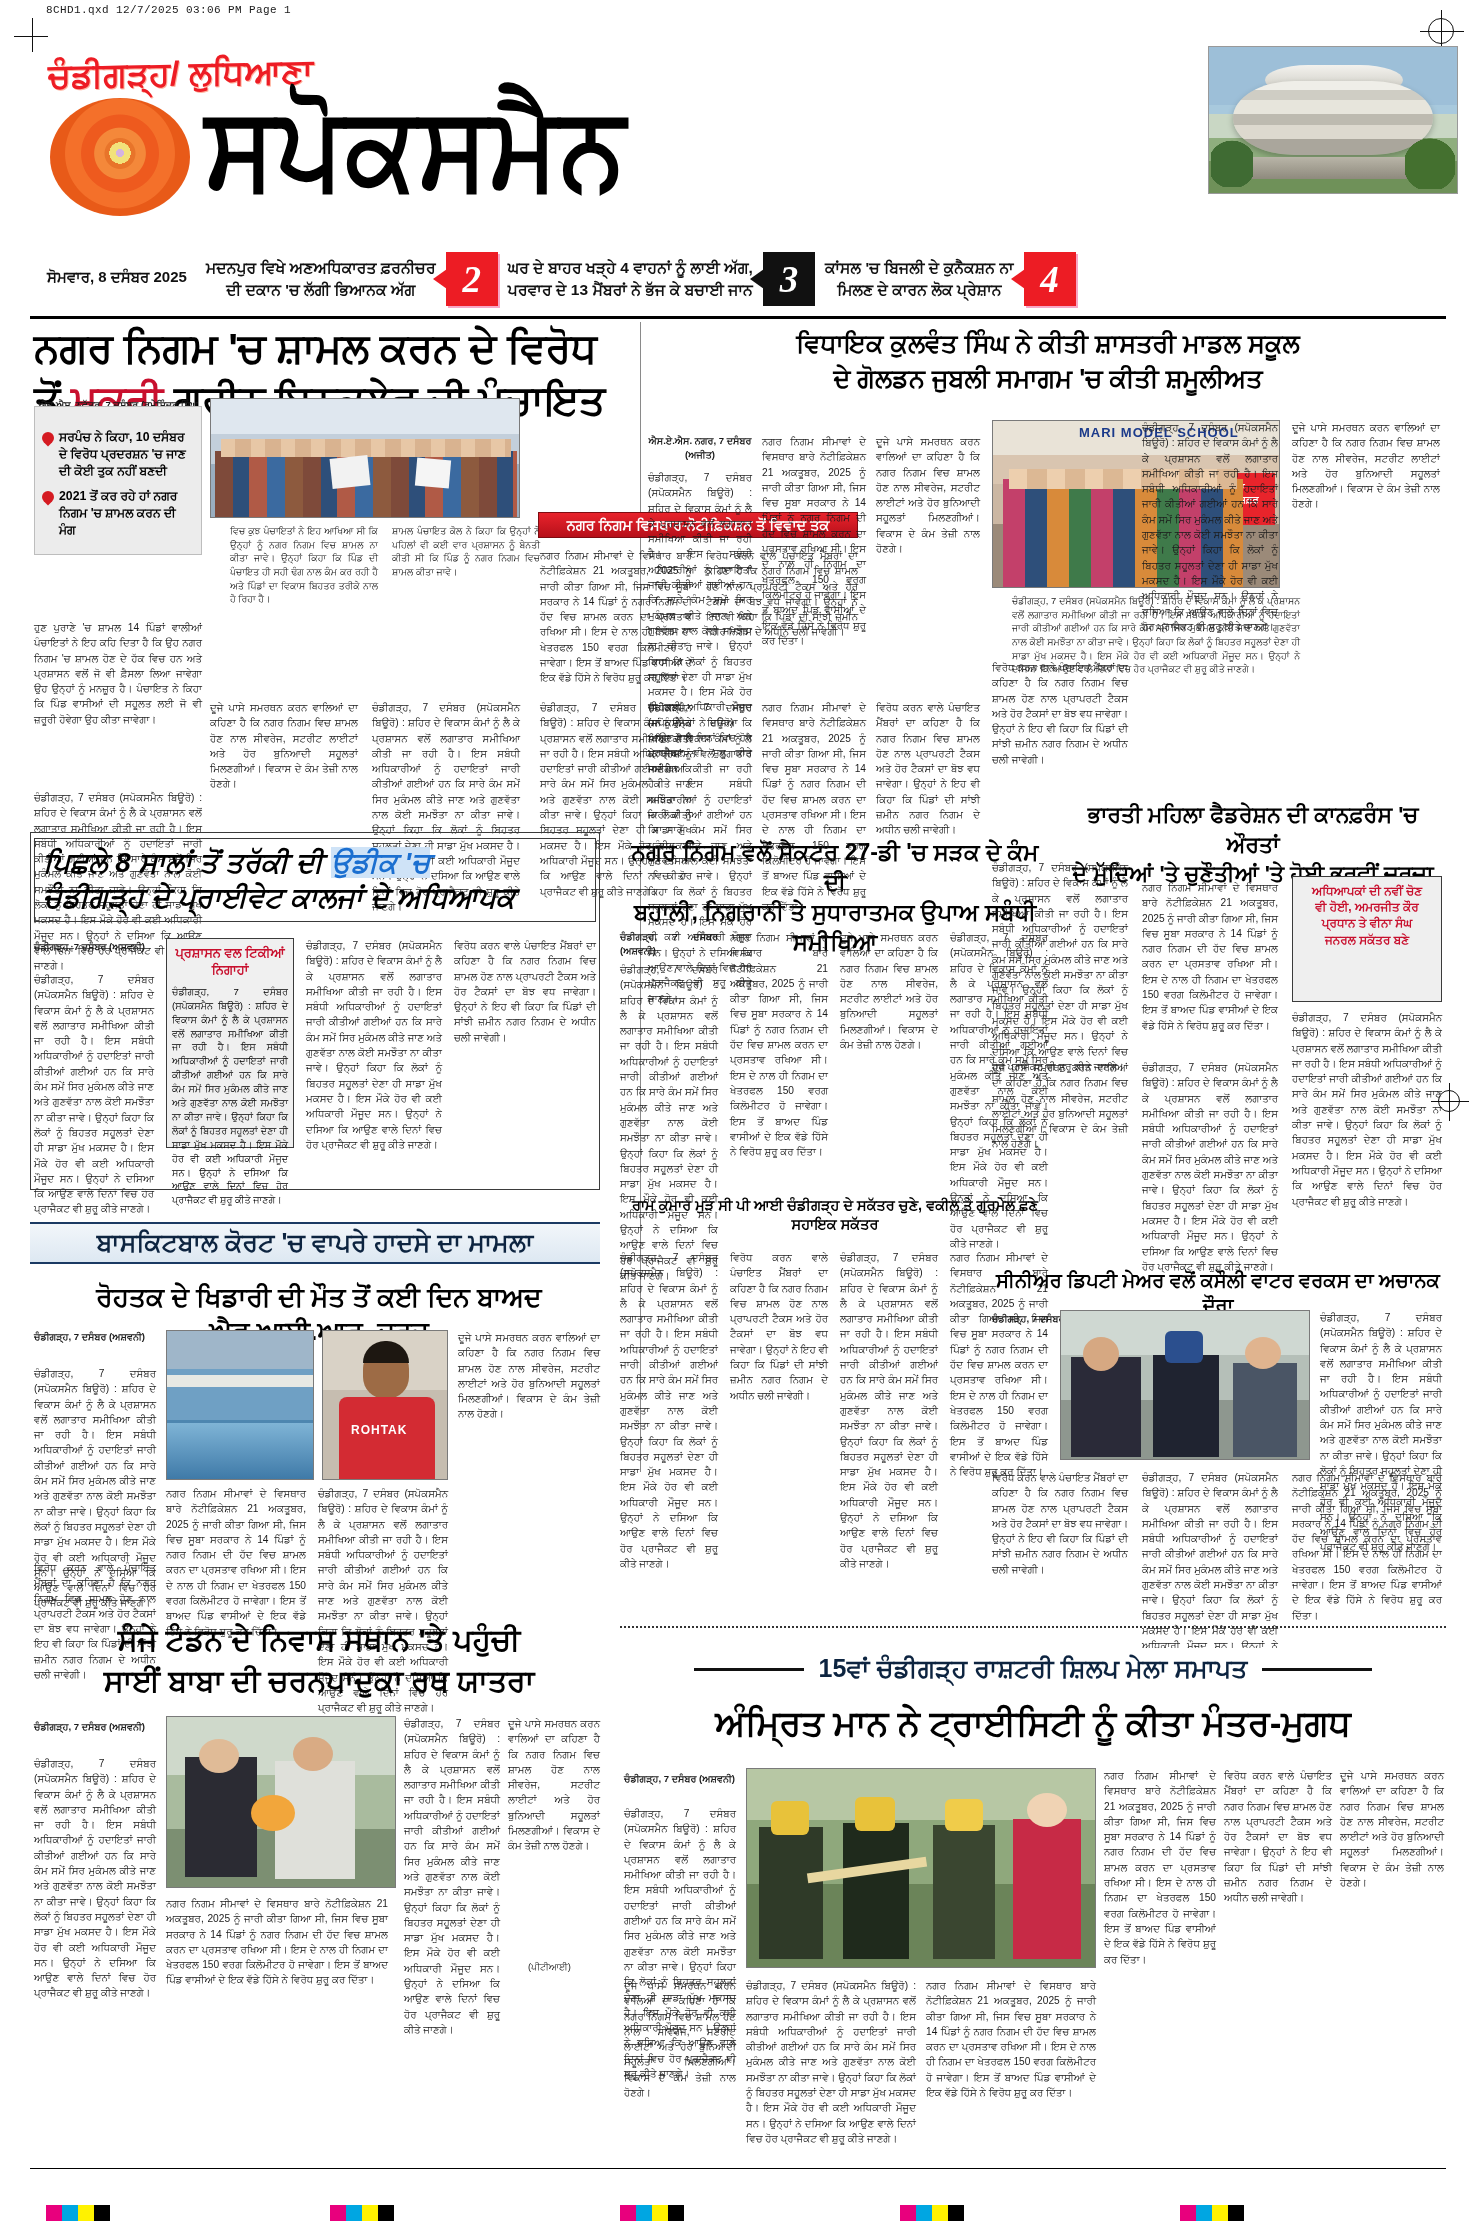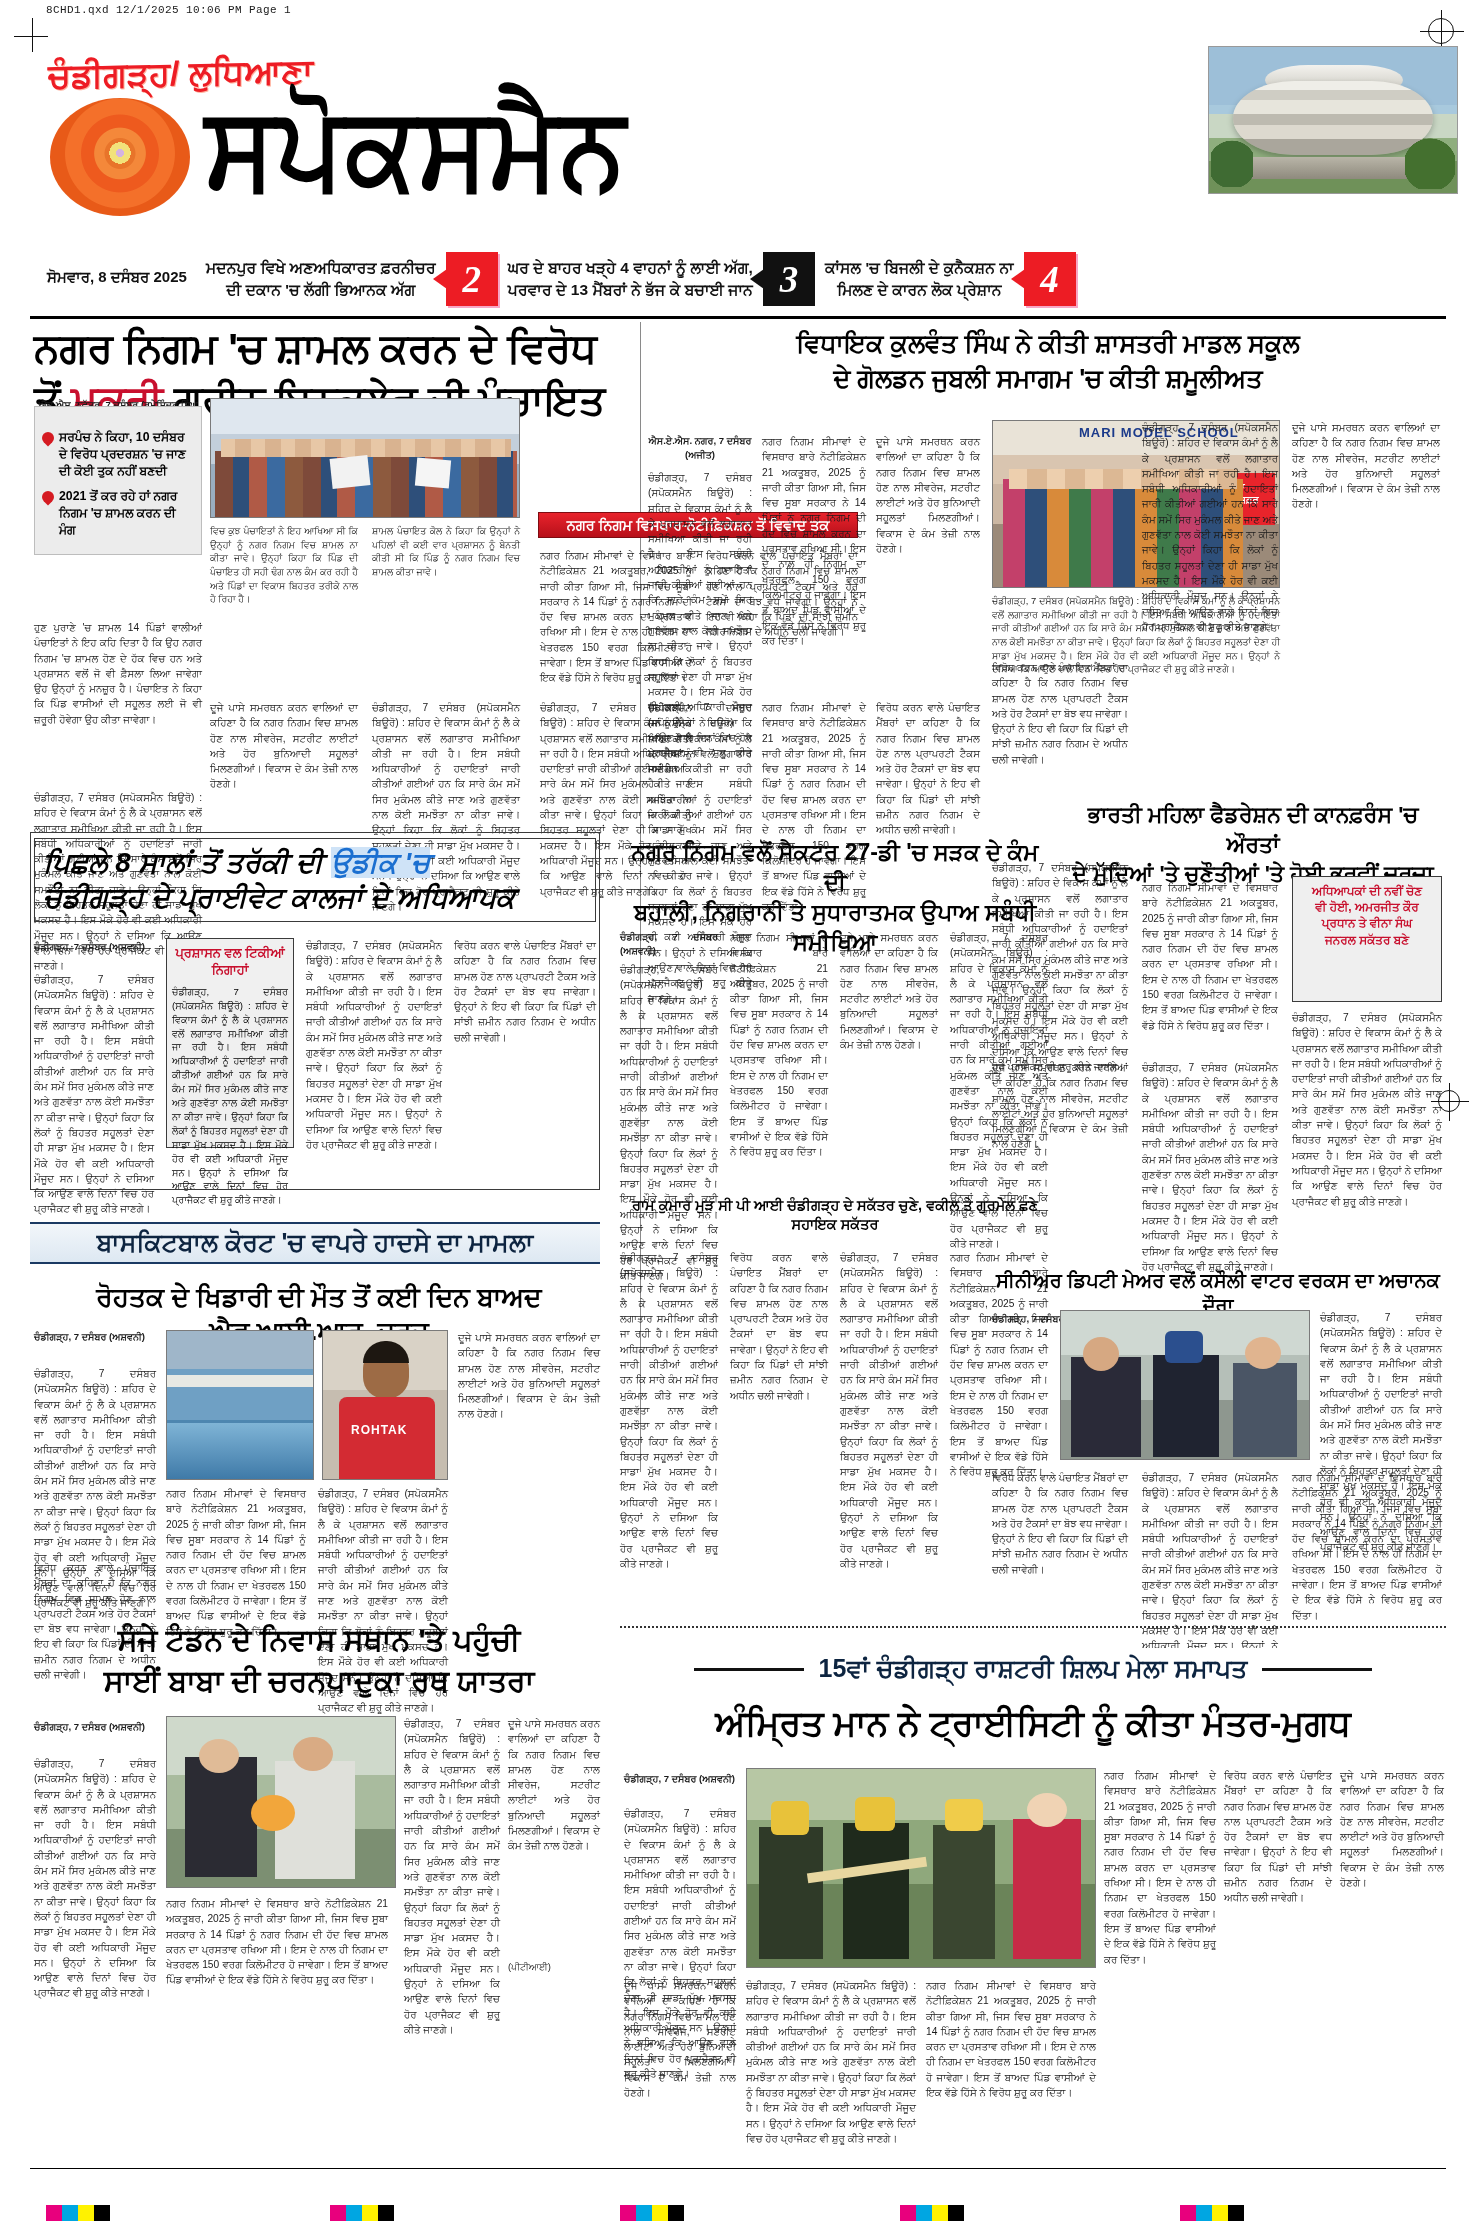--- a/index.html
+++ b/index.html
@@ -135,21 +135,21 @@
   .hl-main .red { color:#c8102e; }
   .hl-right {
     position:absolute; left:650px; top:326px; width:796px;
     font-size:25.5px; font-weight:bold; line-height:1.38; text-align:center;
   }
 
   
   .col { position:absolute; font-size:10.2px; line-height:1.5; text-align:justify; color:#1b1b1b; }
   .byline { font-weight:bold; font-size:9.6px; }
   .photo { position:absolute; border:1px solid #7a7a7a; overflow:hidden; }
-  .cap { position:absolute; font-size:9.4px; line-height:1.45; text-align:justify; color:#1b1b1b; }
+  .cap { position:absolute; font-size:9.4px; line-height:1.45; text-align:justify; color:#1b1b1b;margin-left:20px; }
 
   .bullets {
     position:absolute; left:34px; top:406px; width:168px;
     background:#ececec; border:1px solid #bdbdbd; padding:22px 7px 8px 7px;
   }
   .bullets .b { display:flex; gap:5px; margin-bottom:7px; }
   .bullets .dot {
     flex:0 0 auto; width:12px; height:12px; margin-top:3px;
     background:#d51b22; border-radius:50% 50% 50% 0; transform:rotate(-45deg);
   }
@@ -186,21 +186,21 @@
   .cbgroup { position:absolute; display:flex; height:16px; }
   .cbgroup i { display:block; width:16px; height:16px; }
 
   .inner-box { position:absolute; border:1px solid #3b3b3b; }
 </style>
 </head>
 <body>
 
 <div class="page">
 
-  <div class="slug">8CHD1.qxd   12/1/2025   10:06 PM   Page 1</div>
+  <div class="slug">8CHD1.qxd   12/7/2025   03:06 PM   Page 1</div>
   <div class="crop-tl"></div>
   <div class="crop-tl2"></div>
   <div class="reg-mark"></div>
   <div class="reg-mid"></div>
 
   <div class="masthead">
     <div class="edition">ਚੰਡੀਗੜ੍ਹ/ ਲੁਧਿਆਣਾ</div>
     <div class="flower"></div>
     <div class="title">ਸਪੋਕਸਮੈਨ</div>
     <div class="bldg">

